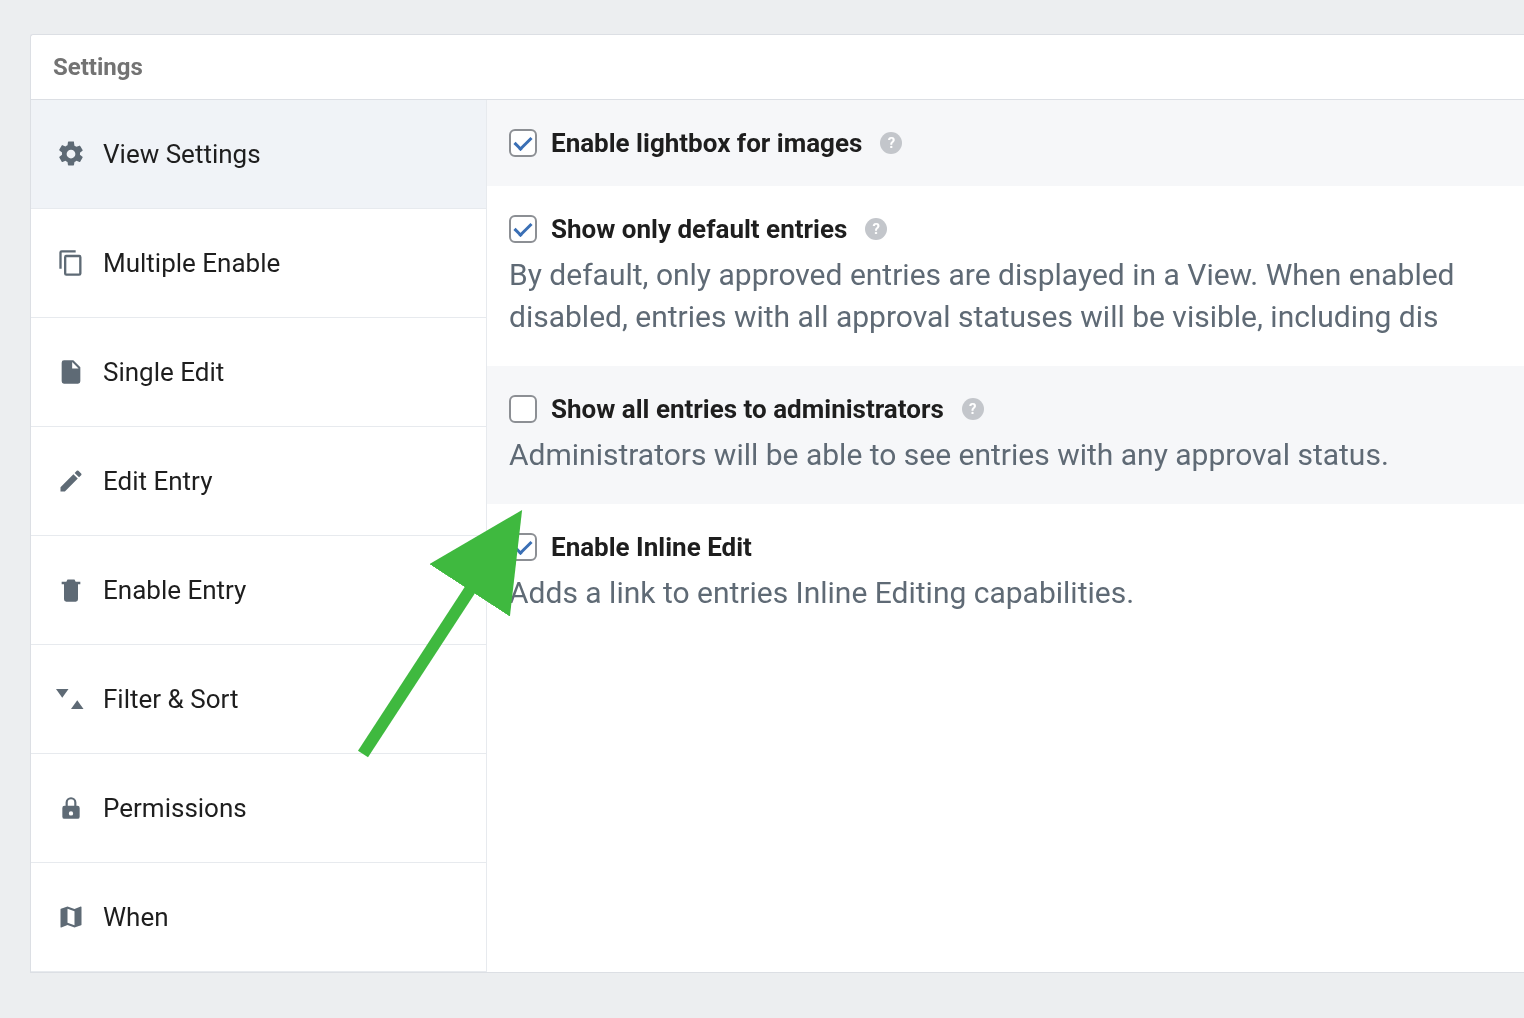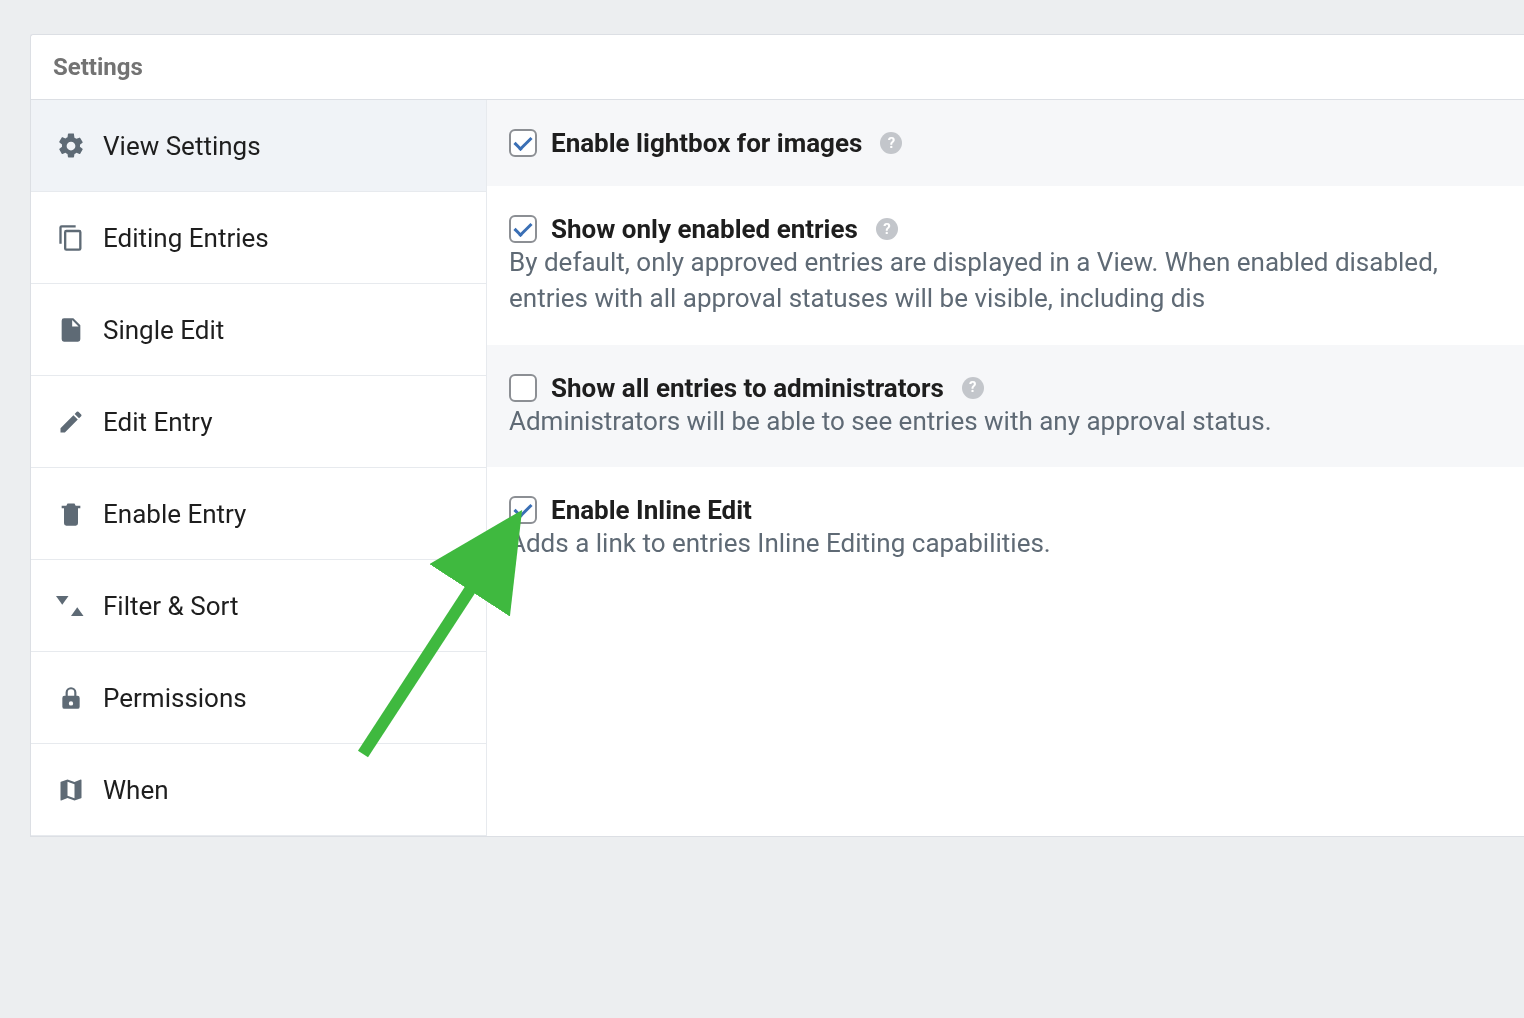--- a/index.html
+++ b/index.html
@@ -33,21 +33,21 @@
     }
     .sidebar {
       width: 456px;
       flex-shrink: 0;
       border-right: 1px solid #e7eaee;
     }
     .sidebar-item {
       display: flex;
       align-items: center;
       padding: 0 22px;
-      height: 92px;
+      height: 109px;
       border-bottom: 1px solid #e7eaee;
       cursor: pointer;
       font-size: 26px;
       color: #1e1e1e;
       font-weight: 400;
     }
     .sidebar-item.active {
       background: #f0f3f7;
     }
     .sidebar-item .icon-wrap {
@@ -112,22 +112,23 @@
       font-size: 15px;
       font-weight: 700;
       display: flex;
       align-items: center;
       justify-content: center;
       margin-left: 4px;
       cursor: help;
       line-height: 1;
     }
     .setting-desc {
-      font-size: 26px;
+      font-size: 30px;
       color: #5f6a75;
+      margin-top: 10px;
       line-height: 1.4;
       font-weight: 400;
     }
     .arrow-annotation {
       position: absolute;
       pointer-events: none;
     }
   </style>
 </head>
 <body>
@@ -145,21 +146,21 @@
             </svg>
           </span>
           <span>View Settings</span>
         </div>
         <div class="sidebar-item">
           <span class="icon-wrap">
             <svg width="28" height="28" viewBox="0 0 24 24">
               <path d="M16 1H4a2 2 0 0 0-2 2v14h2V3h12V1zm3 4H8a2 2 0 0 0-2 2v14a2 2 0 0 0 2 2h11a2 2 0 0 0 2-2V7a2 2 0 0 0-2-2zm0 16H8V7h11v14z"></path>
             </svg>
           </span>
-          <span>Editing Entries</span>
+          <span>Multiple Enable</span>
         </div>
         <div class="sidebar-item">
           <span class="icon-wrap">
             <svg width="28" height="28" viewBox="0 0 24 24">
               <path d="M14 2H6a2 2 0 0 0-2 2v16a2 2 0 0 0 2 2h12a2 2 0 0 0 2-2V8l-6-6zm-1 7V3.5L18.5 9H13z"></path>
             </svg>
           </span>
           <span>Single Edit</span>
         </div>
         <div class="sidebar-item">
@@ -208,21 +209,21 @@
       <div class="setting-row alt">
           <div class="setting-head">
             <input type="checkbox" class="cb" checked="" style="">
             <span class="setting-label">Enable lightbox for images</span>
             <span class="help-icon">?</span>
           </div>
         </div>
         <div class="setting-row">
           <div class="setting-head">
             <input type="checkbox" class="cb" checked="" style="">
-            <span class="setting-label">Show only enabled entries</span>
+            <span class="setting-label">Show only default entries</span>
             <span class="help-icon">?</span>
           </div>
           <div class="setting-desc">By default, only approved entries are displayed in a View. When enabled disabled, entries with all approval statuses will be visible, including dis</div>
         </div>
         <div class="setting-row alt">
           <div class="setting-head">
             <input type="checkbox" class="cb" style="">
             <span class="setting-label">Show all entries to administrators</span>
             <span class="help-icon">?</span>
           </div>

